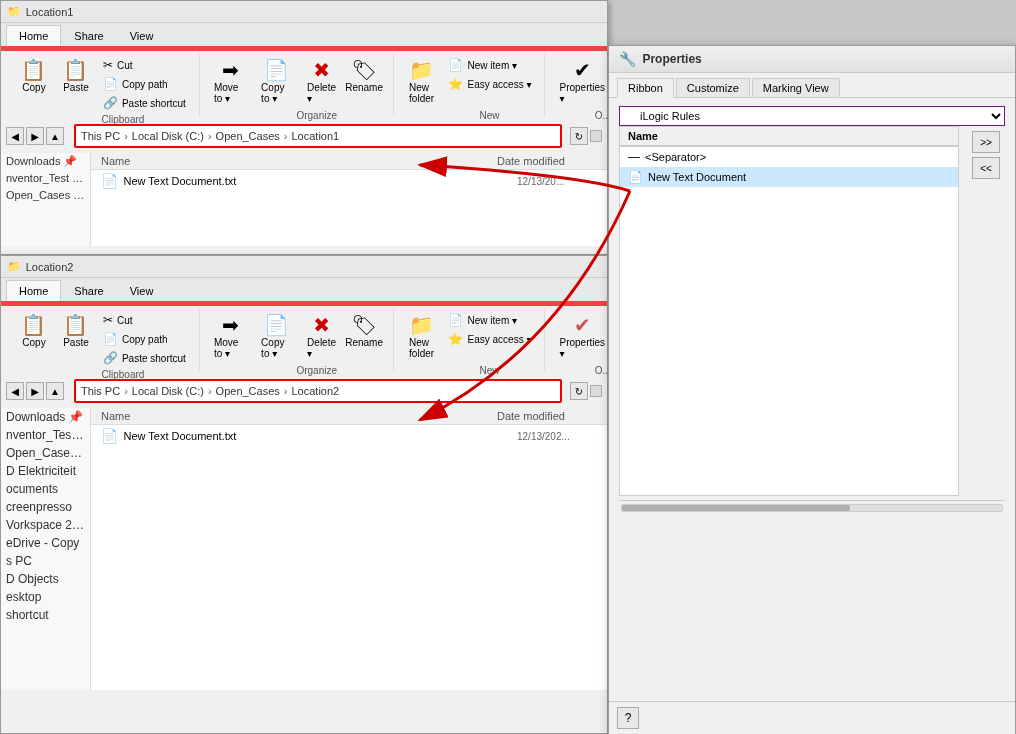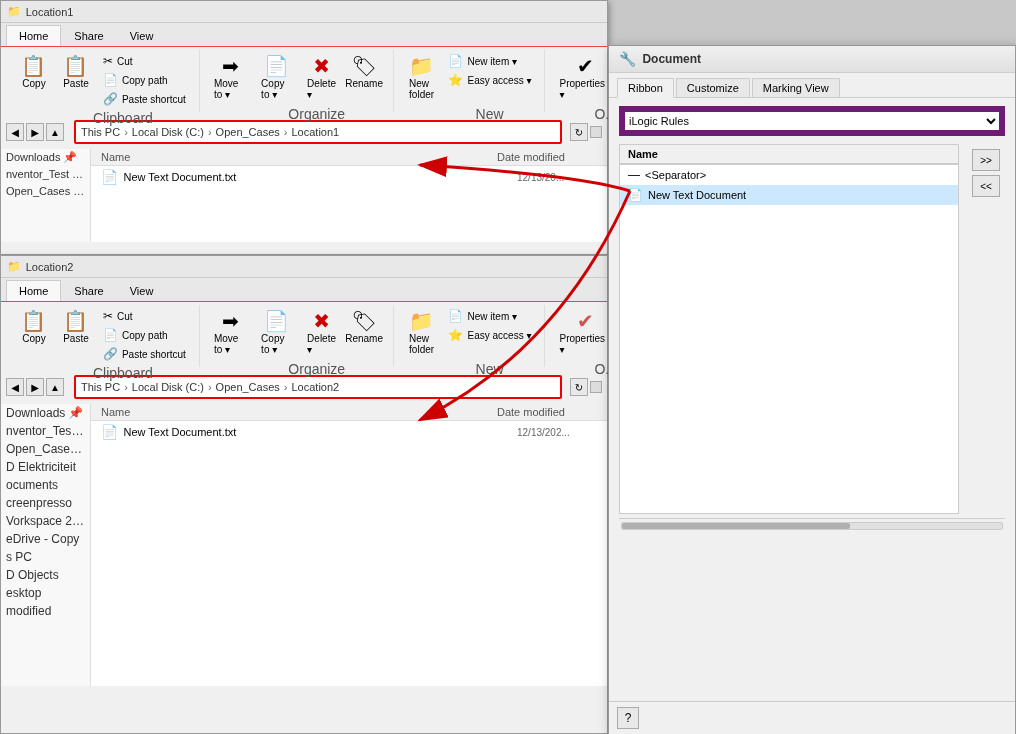--- a/index.html
+++ b/index.html
@@ -20,21 +20,21 @@
       display: flex;
       align-items: center;
       font-size: 11px;
       height: 22px;
     }
     .title-bar .icon { margin-right: 5px; }
     .title-bar .title { font-weight: normal; color: #333; }
     .ribbon-tabs {
       display: flex;
       background: #e8e8e8;
-      border-bottom: 1px solid #ef4444;
+      border-bottom: 5px solid #ef4444;
       padding: 0 5px;
     }
     .ribbon-tab {
       padding: 4px 12px;
       font-size: 11px;
       cursor: pointer;
       border: 1px solid transparent;
       border-bottom: none;
       margin-top: 2px;
     }
@@ -52,21 +52,21 @@
     .ribbon-group {
       display: flex;
       flex-direction: column;
       align-items: center;
       border-right: 1px solid #ddd;
       padding: 2px 8px;
       position: relative;
     }
     .ribbon-group:last-child { border-right: none; }
     .ribbon-group-label {
-      font-size: 14px;
+      font-size: 10px;
       color: #555;
       margin-top: auto;
       padding-top: 2px;
       margin-left: 41px;
     }
     .ribbon-buttons {
       display: flex;
       align-items: flex-start;
       gap: 2px;
       flex: 1;
@@ -221,24 +221,24 @@
       padding: 8px 10px;
     }
     .dialog-label {
       font-size: 11px;
       color: #333;
       margin-bottom: 4px;
     }
     .dialog-select {
       width: 100%;
       font-size: 11px;
-      padding: 2px 0;
-      border: 6px solid #701a75;
+      padding: 2px 16px;
+      border: 1px solid #701a75;
       background: white;
-      margin-bottom: 8px;
+      margin-bottom: 0;
     }
     .command-table {
       width: 100%;
       border: 1px solid #ccc;
       background: white;
       border-collapse: collapse;
     }
     .command-table-header {
       background: #f0f0f0;
       font-size: 11px;
@@ -622,21 +622,21 @@
       <div class="sidebar-item">nventor_Test 📌</div>
       <div class="sidebar-item">Open_Cases 📌</div>
       <div class="sidebar-item">D Elektriciteit</div>
       <div class="sidebar-item">ocuments</div>
       <div class="sidebar-item">creenpresso</div>
       <div class="sidebar-item">Vorkspace 2017</div>
       <div class="sidebar-item">eDrive - Copy</div>
       <div class="sidebar-item">s PC</div>
       <div class="sidebar-item">D Objects</div>
       <div class="sidebar-item">esktop</div>
-      <div class="sidebar-item">modified</div>
+      <div class="sidebar-item">shortcut</div>
     </div>
     <div style="flex:1; background:white; overflow:hidden;">
       <div class="file-list-header">
         <span>Name</span>
         <span class="date-col">Date modified</span>
       </div>
       <div class="file-list">
         <div class="file-item">
           <span class="file-icon">📄</span>
           <span class="file-name">New Text Document.txt</span>
@@ -644,21 +644,21 @@
         </div>
       </div>
     </div>
   </div>
 </div>
 
 <div class="customize-dialog" style="left:608px; top:45px; width:408px; height:690px;">
 
   <div class="dialog-title-bar">
     <span class="dialog-title-icon">🔧</span>
-    <span>Document</span>
+    <span>Properties</span>
   </div>
 
   <div class="dialog-tabs">
     <div class="dialog-tab active">Ribbon</div>
     <div class="dialog-tab">Customize</div>
     <div class="dialog-tab">Marking View</div>
   </div>
 
   <div class="dialog-body">
     

